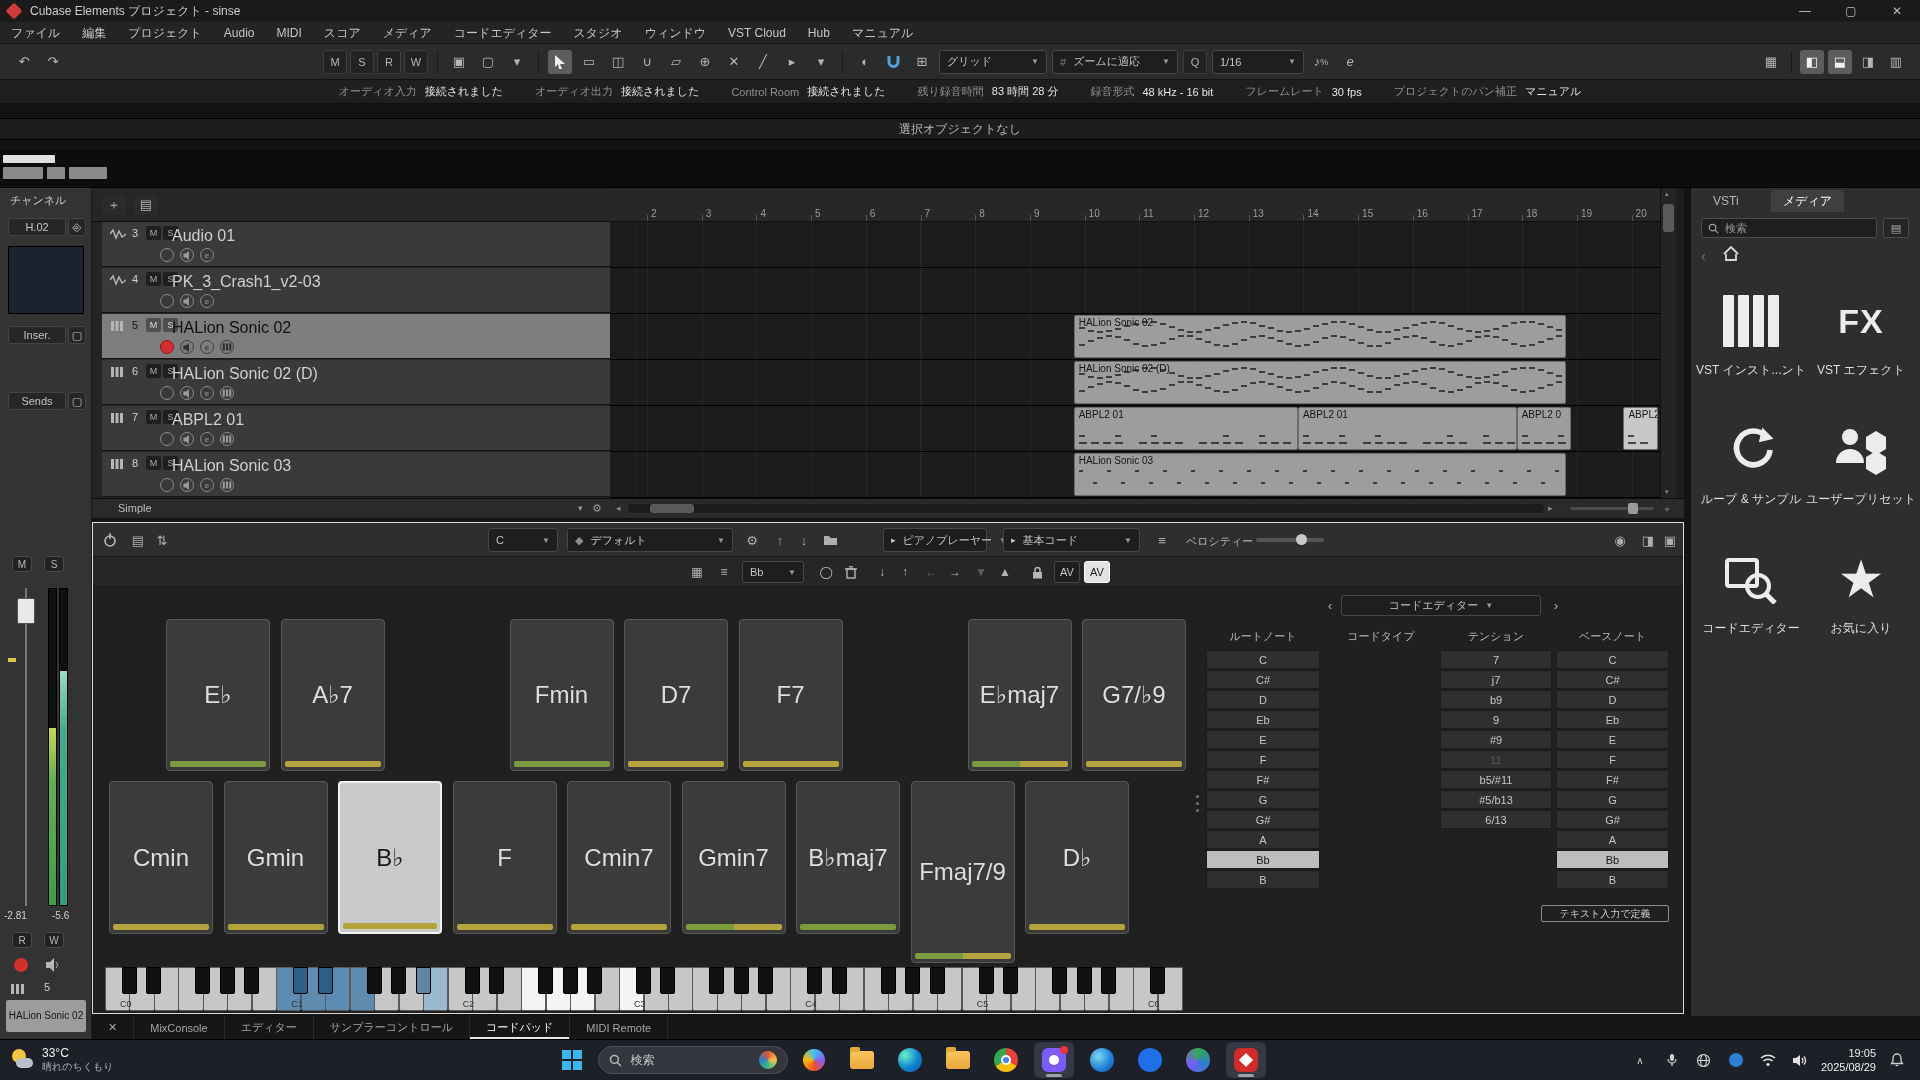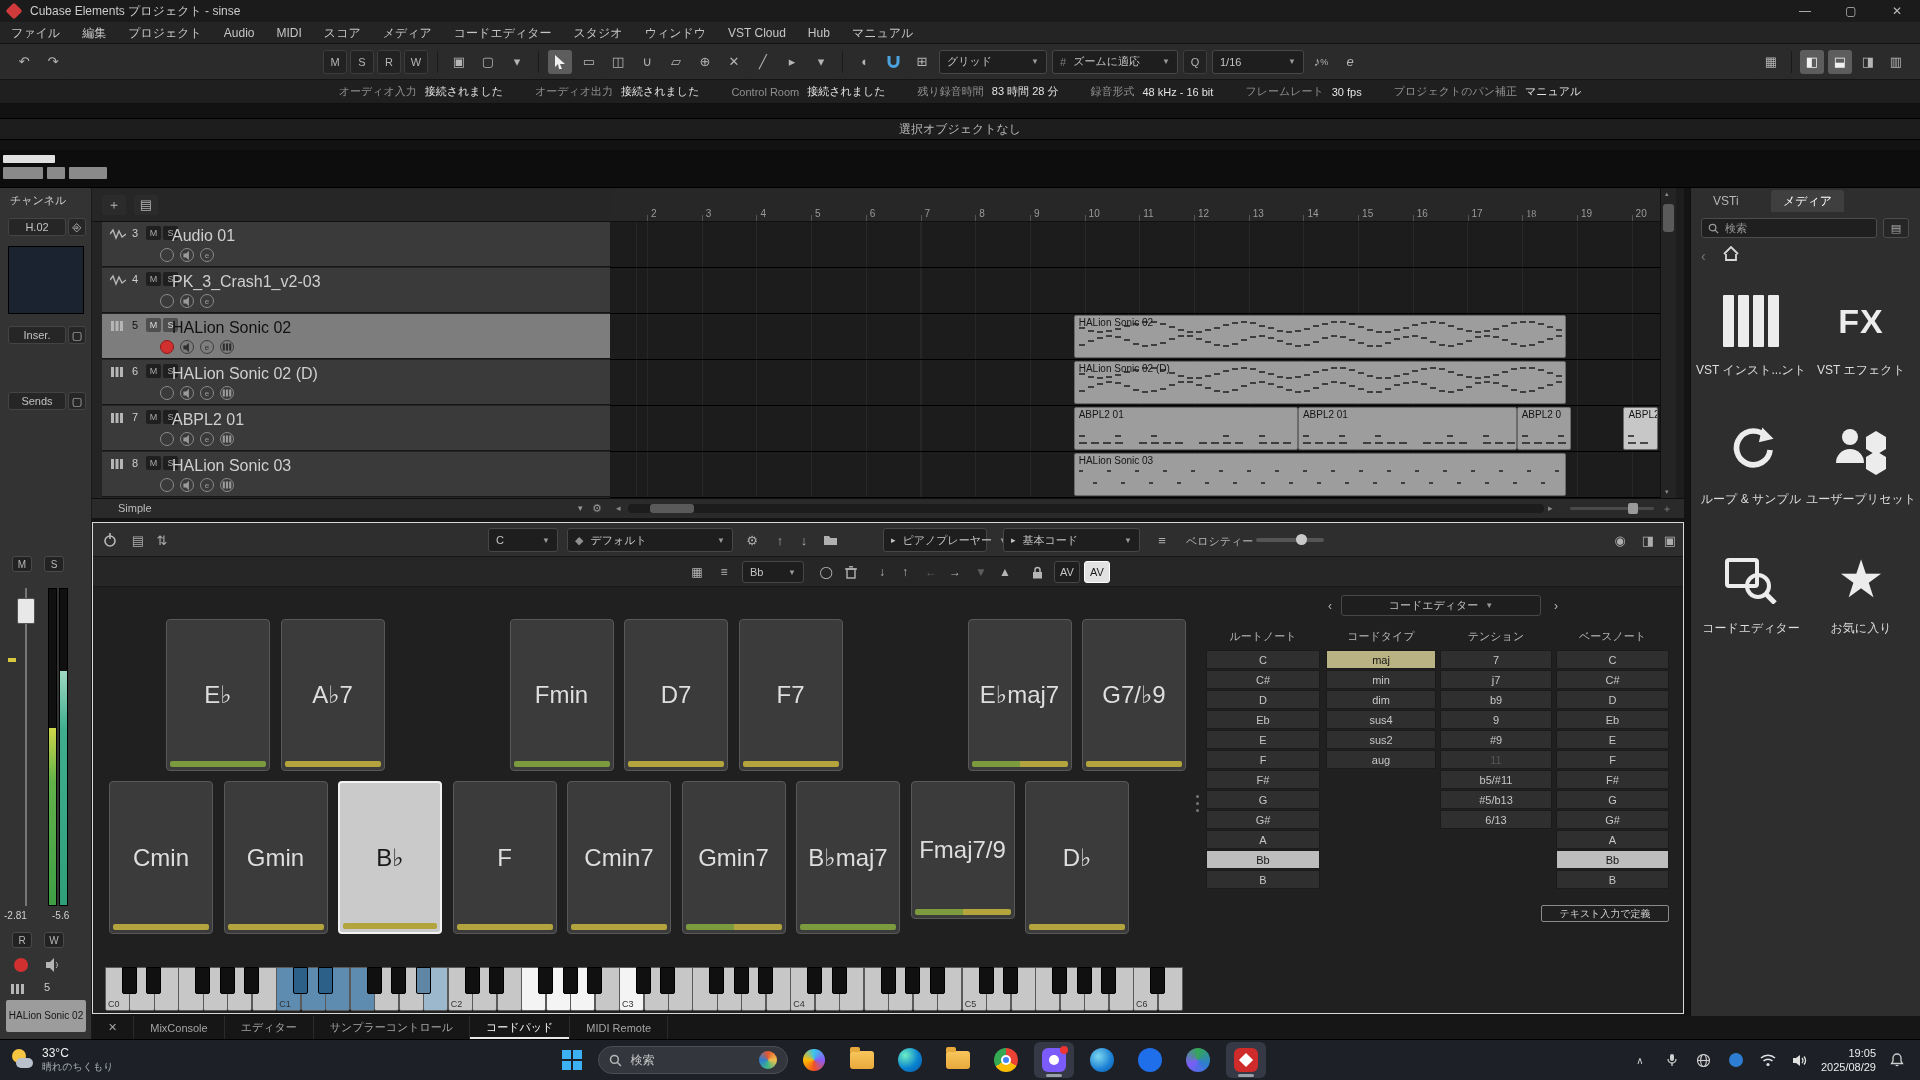--- a/index.html
+++ b/index.html
@@ -88,21 +88,21 @@
   .ed-item.selg{background:#bdbdbd;color:#151515;}
   .ed-item.dis{color:#565656;}
   #kbd{position:absolute;left:12px;top:444px;width:1077px;height:44px;background:#000;}
   .wkey{position:absolute;top:0;height:44px;background:#c7c7c7;border:1px solid #5a5a5a;border-radius:0 0 2px 2px;}
   .wkey.blue{background:#5e8bb0;}
   .wkey.lblue{background:#9cb8cd;}
   .wkey.bright{background:#f4f4f4;}
   .bkey{position:absolute;top:0;height:27px;width:15px;background:#101010;border:1px solid #000;border-radius:0 0 2px 2px;z-index:2;}
   .bkey.blue{background:#2d6089;}
   .bkey.lblue{background:#5f86a5;}
-  .oct-lbl{position:absolute;bottom:1px;left:2px;font-size:9px;color:#333;z-index:3;}
+  .oct-lbl{position:absolute;bottom:1px;left:14px;font-size:9px;color:#333;z-index:3;}
 
   
   #bottom-tabs{left:92px;top:1016px;width:1828px;height:23px;background:#161616;display:flex;align-items:center;font-size:11px;color:#a5a5a5;}
   .tab-item{padding:0 16px;height:23px;display:flex;align-items:center;border-right:1px solid #2a2a2a;}
   .tab-item.active{color:#fff;box-shadow:inset 0 -2px 0 #e8e8e8;}
 
   
   #right-panel{left:1690px;top:188px;width:230px;height:828px;background:#2e2e2e;border-left:1px solid #0f0f0f;}
   .rp-tab{position:absolute;top:2px;height:22px;padding:0 12px;font-size:12px;color:#b5b5b5;display:flex;align-items:center;border-radius:3px 3px 0 0;}
   .rp-tab.active{background:#3f3f3f;color:#fff;}
@@ -346,21 +346,21 @@
         <div class="ruler-num" style="left: 642.7px;">13</div>
         <div class="ruler-tick" style="left: 693.4px;"></div>
         <div class="ruler-num" style="left: 697.4px;">14</div>
         <div class="ruler-tick" style="left: 748.1px;"></div>
         <div class="ruler-num" style="left: 752.1px;">15</div>
         <div class="ruler-tick" style="left: 802.8px;"></div>
         <div class="ruler-num" style="left: 806.8px;">16</div>
         <div class="ruler-tick" style="left: 857.5px;"></div>
         <div class="ruler-num" style="left: 861.5px;">17</div>
         <div class="ruler-tick" style="left: 912.2px;"></div>
-        <div class="ruler-num" style="left: 916.2px; font-family: Liberation Serif, serif;">18</div>
+        <div class="ruler-num" style="left: 916.2px;">18</div>
         <div class="ruler-tick" style="left: 966.9px;"></div>
         <div class="ruler-num" style="left: 970.9px;">19</div>
         <div class="ruler-tick" style="left: 1021.6px;"></div>
         <div class="ruler-num" style="left: 1025.6px;">20</div>
       </div>
     <div id="track-headers">
         <div class="trk" style="top: 0px;">
           <div class="trk-ico">
             <svg width="16" height="12" viewBox="0 0 16 12">
               <polyline points="0,6 3,2 6,10 9,3 12,9 16,6" fill="none" stroke="currentColor" stroke-width="1.4"></polyline>
@@ -1017,21 +1017,21 @@
             <div style="background: rgb(124, 154, 62);"></div>
             <div style="background: rgb(180, 164, 62);"></div>
           </div>
         </div>
         <div class="pad" style="left: 703px; top: 258px; height: 153px;">
           <span>B♭maj7</span>
           <div class="bar">
             <div style="background: rgb(124, 154, 62);"></div>
           </div>
         </div>
-        <div class="pad" style="left: 817.5px; top: 258px; height: 138px;">
+        <div class="pad" style="left: 817.5px; top: 258px; height: 182px;">
           <span>Fmaj7/9</span>
           <div class="bar">
             <div style="background: rgb(124, 154, 62);"></div>
             <div style="background: rgb(180, 164, 62);"></div>
           </div>
         </div>
         <div class="pad" style="left: 932px; top: 258px; height: 153px;">
           <span>D♭</span>
           <div class="bar">
             <div style="background: rgb(180, 164, 62);"></div>
@@ -1061,28 +1061,20 @@
         <div class="ed-item">D</div>
         <div class="ed-item">Eb</div>
         <div class="ed-item">E</div>
         <div class="ed-item">F</div>
         <div class="ed-item">F#</div>
         <div class="ed-item">G</div>
         <div class="ed-item">G#</div>
         <div class="ed-item">A</div>
         <div class="ed-item selg">Bb</div>
         <div class="ed-item">B</div>
-      </div>
-    <div class="ed-list" style="left:1233px;top:127px;width:110px" id="ed-types">
-        <div class="ed-item sel">maj</div>
-        <div class="ed-item">min</div>
-        <div class="ed-item">dim</div>
-        <div class="ed-item">sus4</div>
-        <div class="ed-item">sus2</div>
-        <div class="ed-item">aug</div>
       </div>
     <div class="ed-list" style="left:1347px;top:127px;width:112px" id="ed-tensions">
         <div class="ed-item">7</div>
         <div class="ed-item">j7</div>
         <div class="ed-item">b9</div>
         <div class="ed-item">9</div>
         <div class="ed-item">#9</div>
         <div class="ed-item dis">11</div>
         <div class="ed-item">b5/#11</div>
         <div class="ed-item">#5/b13</div>

